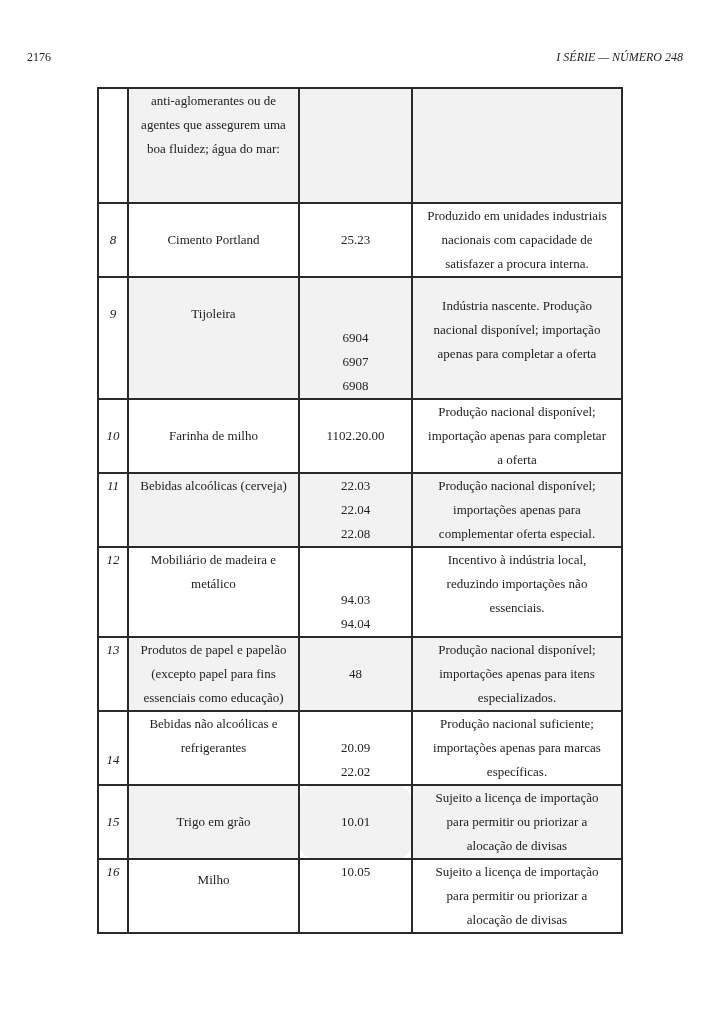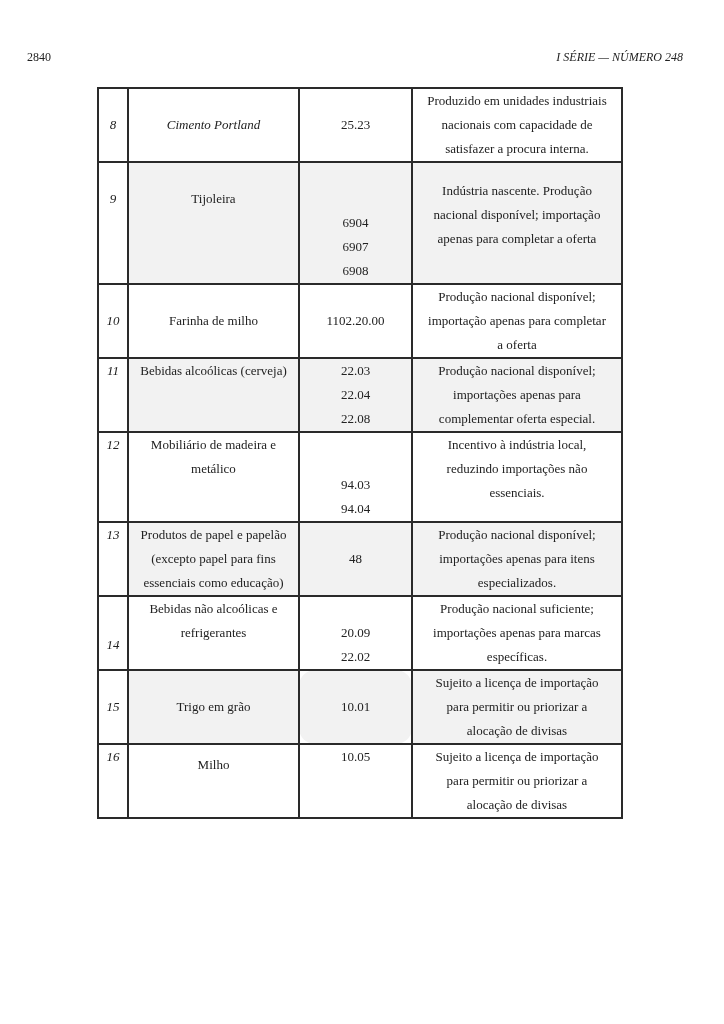--- a/index.html
+++ b/index.html
@@ -12,36 +12,54 @@
   td { border:2px solid #2a2a2a; padding:0 4px; vertical-align:top; text-align:center;
        font-size:13px; line-height:24px; }
   td.num { font-style:italic; text-align:center; padding:0; }
   tr.shade td.c { background:#f2f2f2; }
   .cell-lines span { display:block; }
   col.c1 { width:30px; } col.c2 { width:171px; } col.c3 { width:113px; } col.c4 { width:210px; }
 </style>
 </head>
 <body>
 
-<div class="page-num">2840</div>
+<div class="page-num">2176</div>
 <div class="series">I SÉRIE — NÚMERO 248</div>
 
 <table>
   <colgroup>
       <col class="c1">
       <col class="c2">
       <col class="c3">
       <col class="c4">
     </colgroup>
   <tbody id="tbody">
+      <tr class="shade" style="height: 115px;">
+        <td class="num">
+          <span style="display: block; padding-top: 0px;"></span>
+        </td>
+        <td class="c" style="height: 111px;">
+          <div class="cell-lines" style="padding-top: 0px;">
+            <span>anti-aglomerantes ou de</span>
+            <span>agentes que assegurem uma</span>
+            <span>boa fluidez; água do mar:</span>
+          </div>
+        </td>
+        <td class="c" style="height: 111px;">
+          <div class="cell-lines" style="padding-top: 0px;"></div>
+        </td>
+        <td class="c" style="height: 111px;">
+          <div class="cell-lines" style="padding-top: 0px;"></div>
+        </td>
+      </tr>
       <tr style="height: 71px;">
         <td class="num">
           <span style="display: block; padding-top: 24px;">8</span>
         </td>
-        <td class="c" style="height: 67px; font-style: italic;">
+        <td class="c" style="height: 67px;">
           <div class="cell-lines" style="padding-top: 24px;">
             <span>Cimento Portland</span>
           </div>
         </td>
         <td class="c" style="height: 67px;">
           <div class="cell-lines" style="padding-top: 24px;">
             <span>25.23</span>
           </div>
         </td>
         <td class="c" style="height: 67px;">

